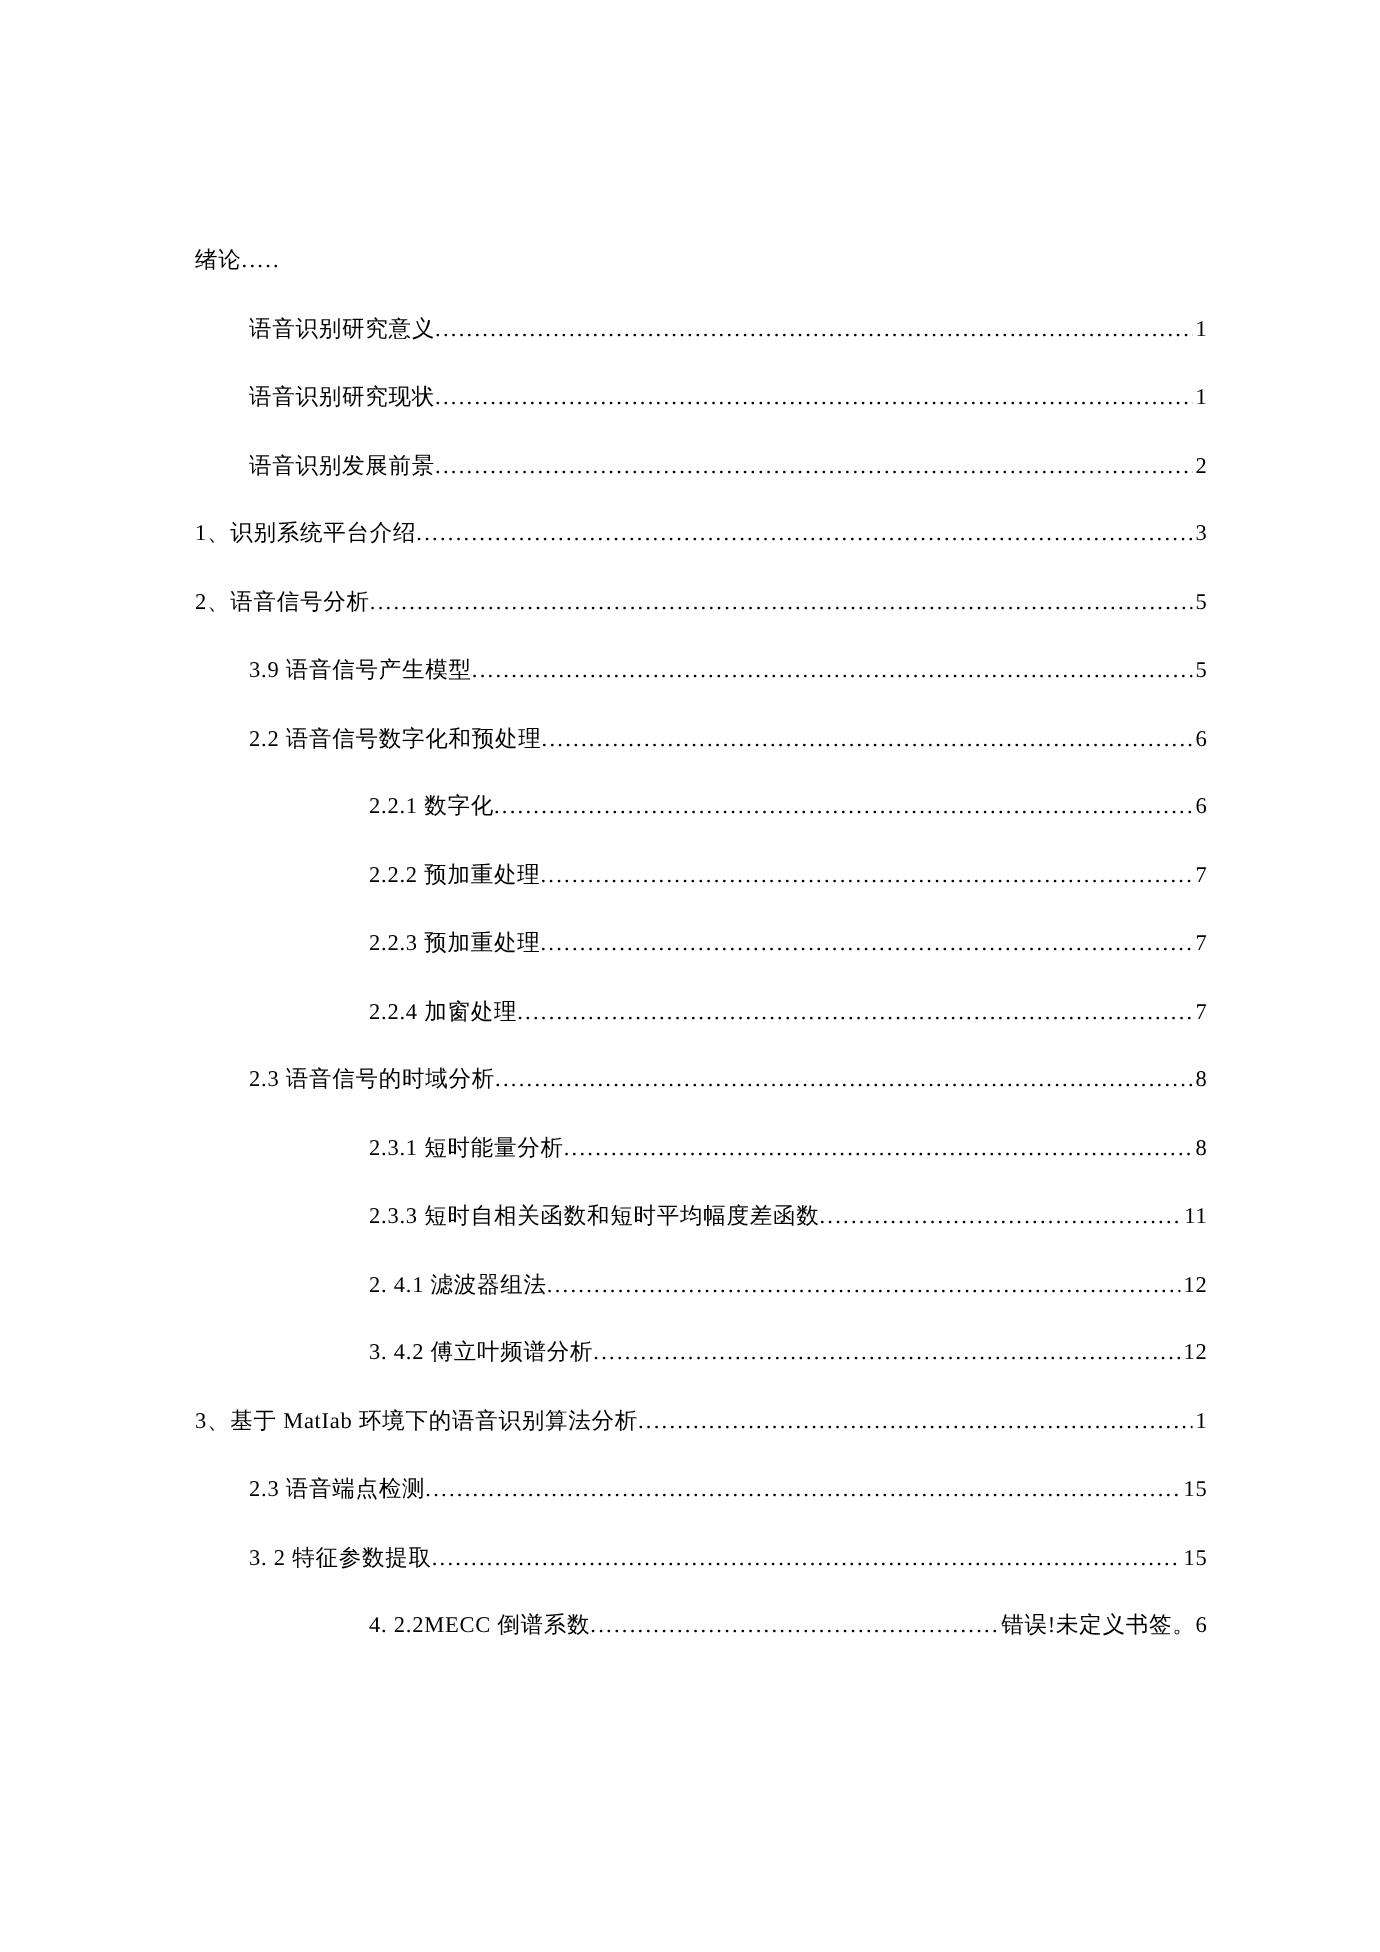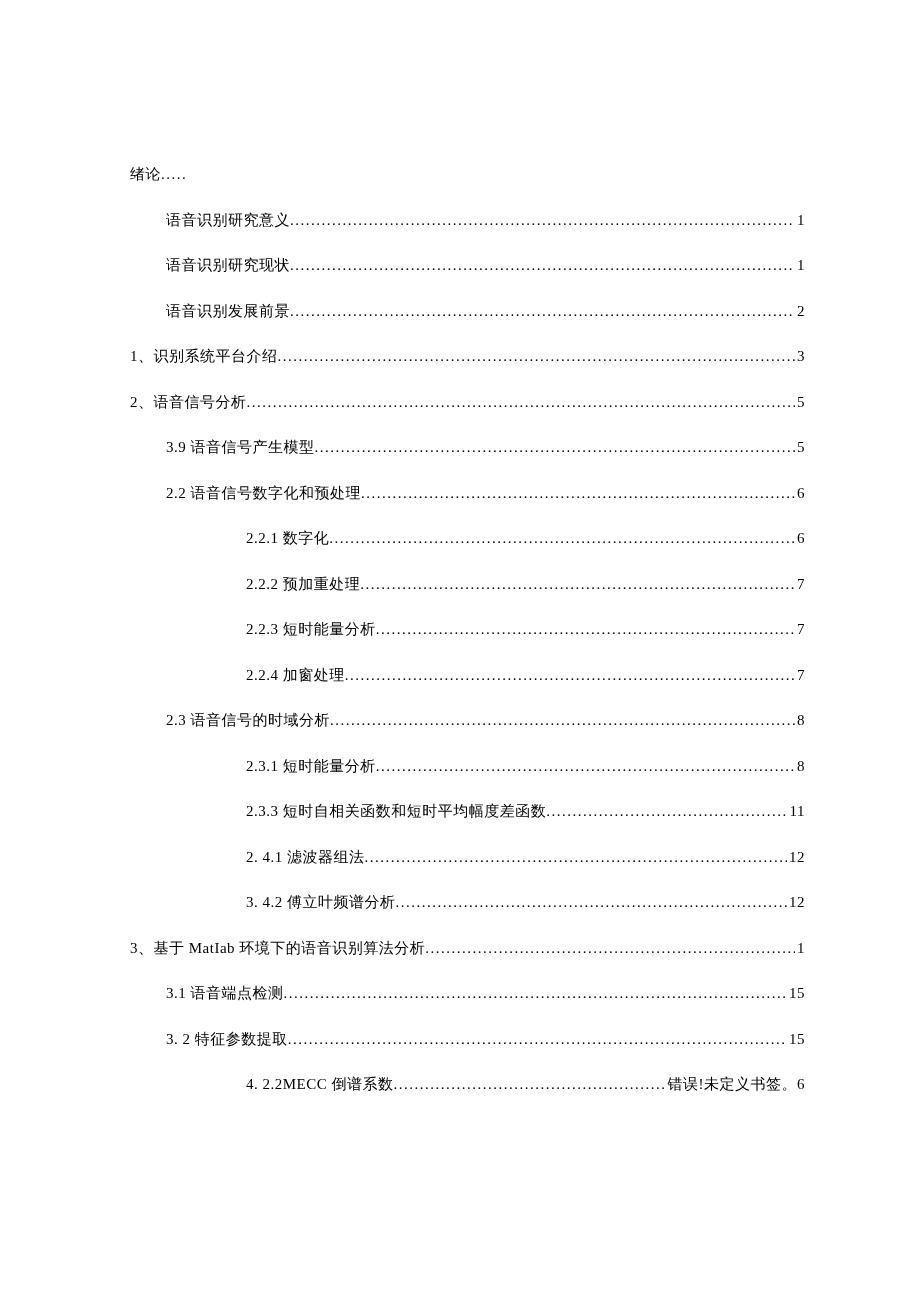--- a/index.html
+++ b/index.html
@@ -63,21 +63,21 @@
         <span class="label">2.2.1 数字化</span>
         <span class="dots"></span>
         <span class="pagenum">6</span>
       </div>
       <div class="toc-line indent-2">
         <span class="label">2.2.2 预加重处理</span>
         <span class="dots"></span>
         <span class="pagenum">7</span>
       </div>
       <div class="toc-line indent-2">
-        <span class="label">2.2.3 短时能量分析</span>
+        <span class="label">2.2.3 预加重处理</span>
         <span class="dots"></span>
         <span class="pagenum">7</span>
       </div>
       <div class="toc-line indent-2">
         <span class="label">2.2.4 加窗处理</span>
         <span class="dots"></span>
         <span class="pagenum">7</span>
       </div>
       <div class="toc-line indent-1">
         <span class="label">2.3 语音信号的时域分析</span>
@@ -103,21 +103,21 @@
         <span class="label">3.  4.2 傅立叶频谱分析</span>
         <span class="dots"></span>
         <span class="pagenum">12</span>
       </div>
       <div class="toc-line indent-0">
         <span class="label">3、基于 MatIab 环境下的语音识别算法分析 </span>
         <span class="dots"></span>
         <span class="pagenum">1</span>
       </div>
       <div class="toc-line indent-1">
-        <span class="label">3.1 语音端点检测</span>
+        <span class="label">2.3 语音端点检测</span>
         <span class="dots"></span>
         <span class="pagenum">15</span>
       </div>
       <div class="toc-line indent-1">
         <span class="label">3.  2 特征参数提取</span>
         <span class="dots"></span>
         <span class="pagenum">15</span>
       </div>
       <div class="toc-line indent-2">
         <span class="label">4.  2.2MECC 倒谱系数 </span>

